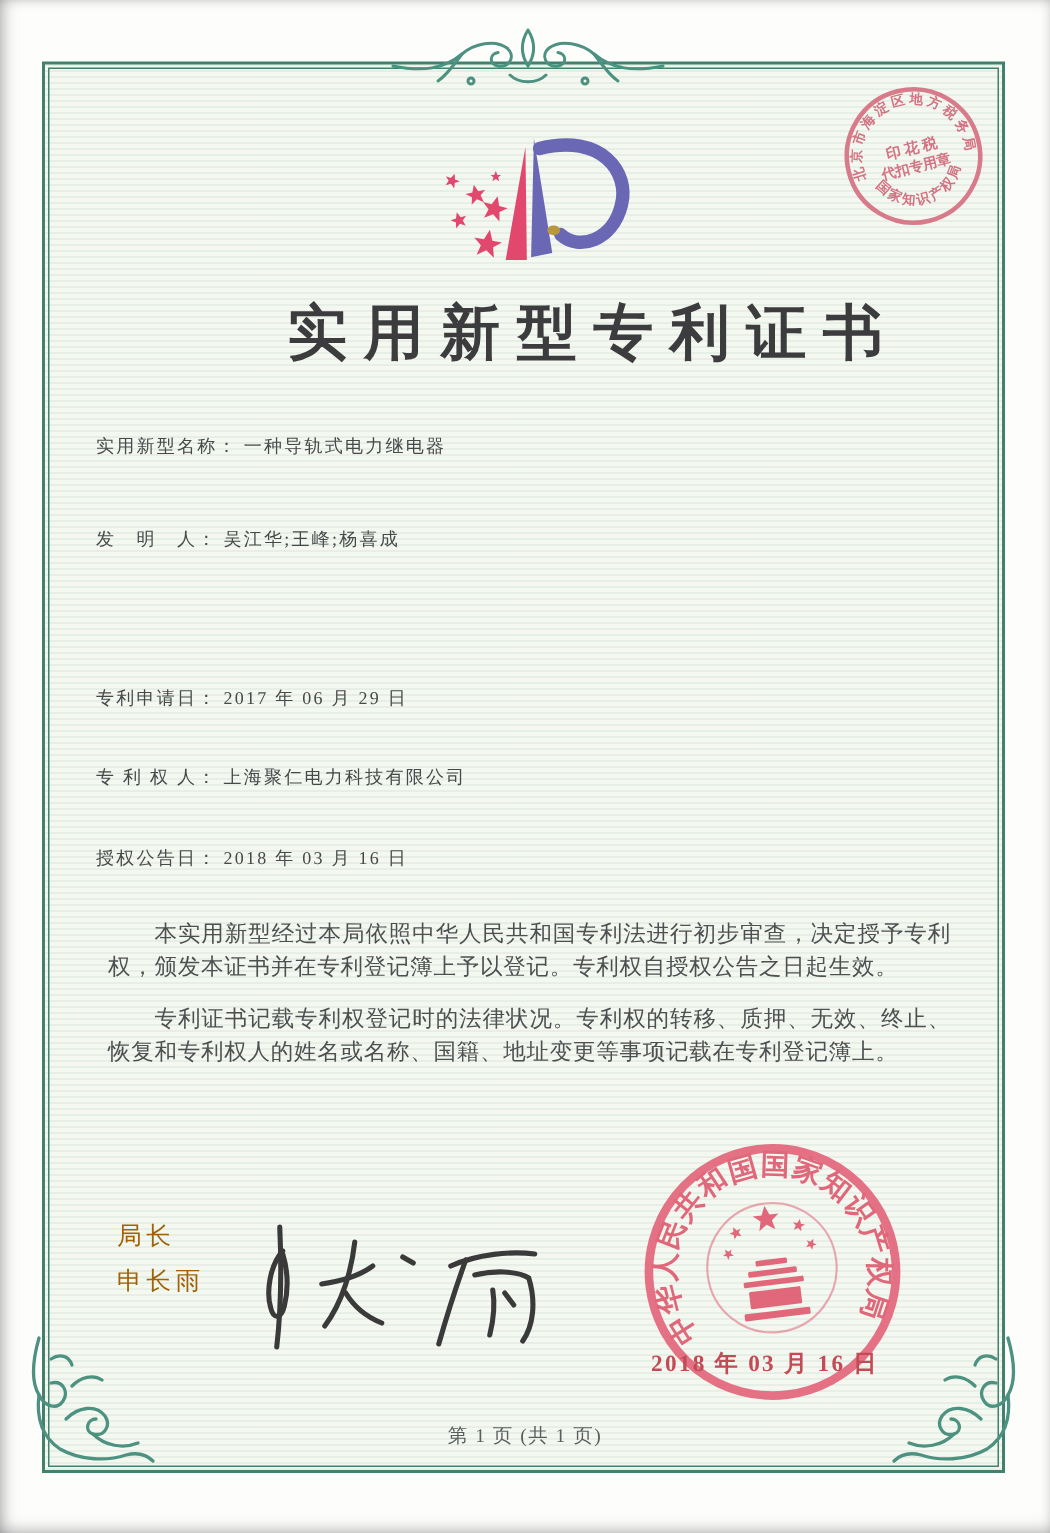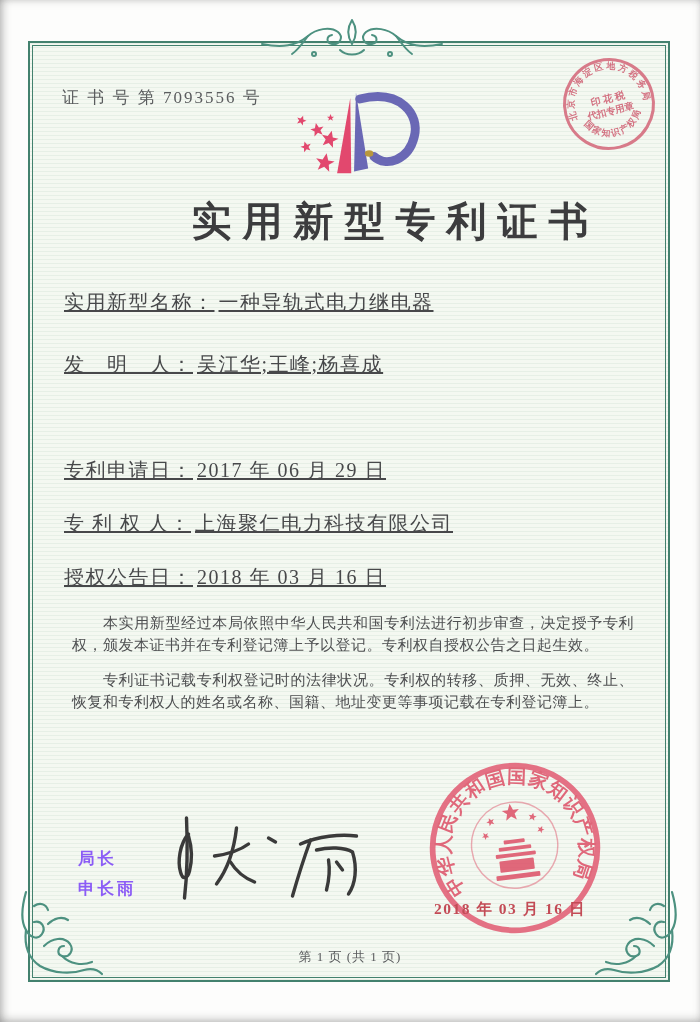--- a/index.html
+++ b/index.html
@@ -14,27 +14,27 @@
          border:2.5px solid #43816e;
          background-color:#f4f8f1;
          background-image:repeating-linear-gradient(to bottom,
             rgba(110,160,130,.10) 0px, rgba(110,160,130,.10) 1px,
             rgba(255,255,255,0) 1px, rgba(255,255,255,0) 4px);}
   .frame::before{content:"";position:absolute;inset:2px;border:1px solid #43816e;}
   .abs{position:absolute;}
   .cert-no{left:62px;top:86px;font-size:17px;letter-spacing:2px;color:#5a5c5e;}
   .title{left:0;width:700px;top:194px;text-align:center;font-size:40px;
          font-weight:600;color:#3c3c3e;letter-spacing:11px;text-indent:11px;padding-left:40px;}
-  .field-row{left:64px;font-size:20px;color:#47484a;letter-spacing:1.5px;white-space:nowrap;text-decoration:underline;}
+  .field-row{left:64px;font-size:12px;color:#47484a;letter-spacing:1.5px;white-space:nowrap;}
   .field-row .lab{margin-right:4px;}
   .paras{left:58px;top:599px;width:590px;font-size:15px;line-height:21.5px;
          color:#4e4f51;text-align:justify;letter-spacing:.5px;}
   .paras p{margin:14px;text-indent:31px;}
-  .director{left:78px;top:843px;font-family:"Liberation Sans",sans-serif;
-            font-size:16.5px;color:#8b5cf6;letter-spacing:3px;line-height:30px;font-weight:700;}
+  .director{left:78px;top:809px;font-family:"Liberation Sans",sans-serif;
+            font-size:16.5px;color:#a16207;letter-spacing:3px;line-height:30px;font-weight:400;}
   .seal-date{left:434px;top:899px;width:170px;font-size:15.5px;font-weight:600;
              color:#c34b56;letter-spacing:1.5px;white-space:nowrap;}
   .footer{left:0;width:700px;top:948px;text-align:center;font-size:13px;
           color:#5a5c5e;letter-spacing:1px;}
   .stamp-wrap{left:557px;top:52px;width:104px;height:104px;transform:rotate(-14deg);}
   svg{display:block;}
 </style>
 </head>
 <body>
 
@@ -70,21 +70,20 @@
     <g transform="translate(90,0) scale(-1,1)" stroke="#4d9180" stroke-width="2.2" fill="none" stroke-linecap="round">
       <path d="M12,6 C8,20 6,34 12,44 C16,52 24,54 28,48 C32,42 28,34 20,36"></path>
       <path d="M12,44 C10,60 14,72 26,80 C40,88 58,88 70,84 C78,82 84,84 88,88"></path>
       <path d="M30,60 C38,52 50,50 56,58 C60,64 56,72 48,70 C42,68 44,60 50,60"></path>
       <path d="M48,70 C56,78 68,80 78,76"></path>
       <path d="M20,20 C26,16 32,18 34,24"></path>
       <path d="M34,38 C40,32 48,30 54,34"></path>
     </g>
   </svg>
 
-  <div class="abs cert-no">证 书 号 第 7093556 号</div>
 
   <svg class="abs" style="left:275px;top:86px" width="160" height="105" viewBox="0 0 170 110">
     <defs>
       <path id="star" d="M0,-10 L2.9,-3.1 L9.5,-3.1 L4.2,1.2 L5.9,8.1 L0,4 L-5.9,8.1 L-4.2,1.2 L-9.5,-3.1 L-2.9,-3.1 Z"></path>
     </defs>
     <g fill="#e2486e">
       <use href="#star" transform="translate(28,36) scale(.55) rotate(20)"></use>
       <use href="#star" transform="translate(45,46) scale(.75) rotate(-12)"></use>
       <use href="#star" transform="translate(59,33) scale(.4)"></use>
       <use href="#star" transform="translate(58,56) scale(.95) rotate(14)"></use>

